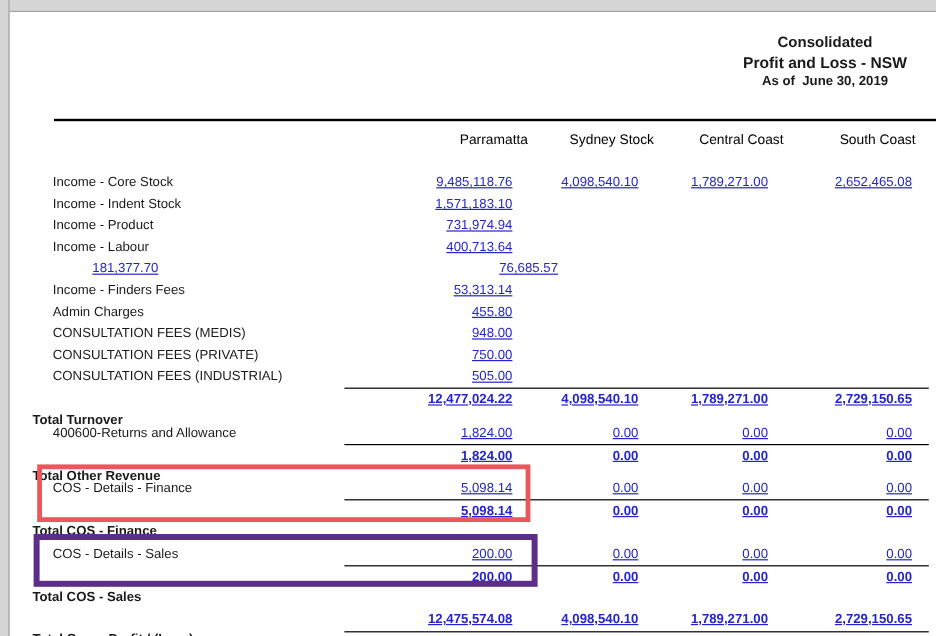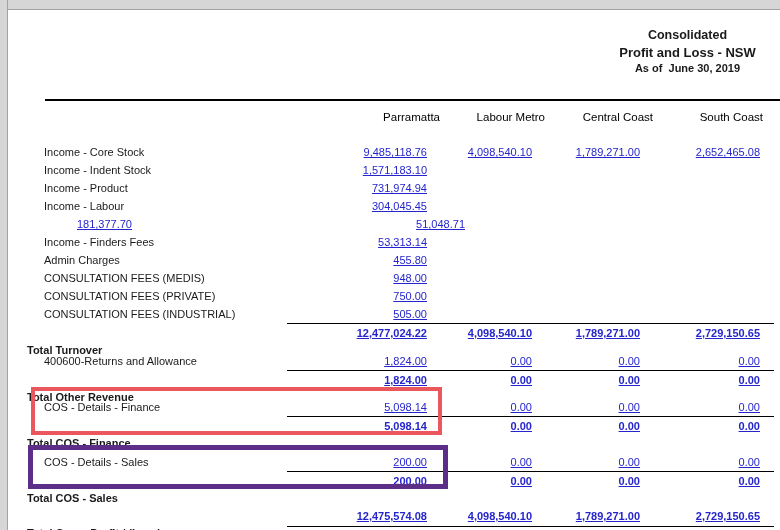--- a/index.html
+++ b/index.html
@@ -57,21 +57,21 @@
   <div class="title-line1">Consolidated</div>
   <div class="title-line2">Profit and Loss - NSW</div>
   <div class="title-line3">As of  June 30, 2019</div>
 </div>
 
 <div class="header-rule"></div>
 
 <div class="col-headers grid">
   <span class="col-spacer"></span>
   <span class="col-header c1">Parramatta</span>
-  <span class="col-header c2">Labour Metro</span>
+  <span class="col-header c2">Sydney Stock</span>
   <span class="col-header c3">Central Coast</span>
   <span class="col-header c4">South Coast</span>
 </div>
 
 <div class="rows">
     <div class="row grid detail">
       <span class="label-cell">Income - Core Stock</span>
       <span class="amount c1 link">9,485,118.76</span>
       <span class="amount c2 link">4,098,540.10</span>
       <span class="amount c3 link">1,789,271.00</span>
@@ -86,30 +86,30 @@
     </div>
     <div class="row grid detail">
       <span class="label-cell">Income - Product</span>
       <span class="amount c1 link">731,974.94</span>
       <span class="amount c2"></span>
       <span class="amount c3"></span>
       <span class="amount c4"></span>
     </div>
     <div class="row grid detail">
       <span class="label-cell">Income - Labour</span>
-      <span class="amount c1 link">304,045.45</span>
+      <span class="amount c1 link">400,713.64</span>
       <span class="amount c2"></span>
       <span class="amount c3"></span>
       <span class="amount c4"></span>
     </div>
     <div class="row grid detail">
       <span class="amount c1 link">181,377.70</span>
       <span class="amount c2"></span>
       <span class="amount c3"></span>
-      <span class="amount c4 link">51,048.71</span>
+      <span class="amount c4 link">76,685.57</span>
     </div>
     <div class="row grid detail">
       <span class="label-cell">Income - Finders Fees</span>
       <span class="amount c1 link">53,313.14</span>
       <span class="amount c2"></span>
       <span class="amount c3"></span>
       <span class="amount c4"></span>
     </div>
     <div class="row grid detail">
       <span class="label-cell">Admin Charges</span>

